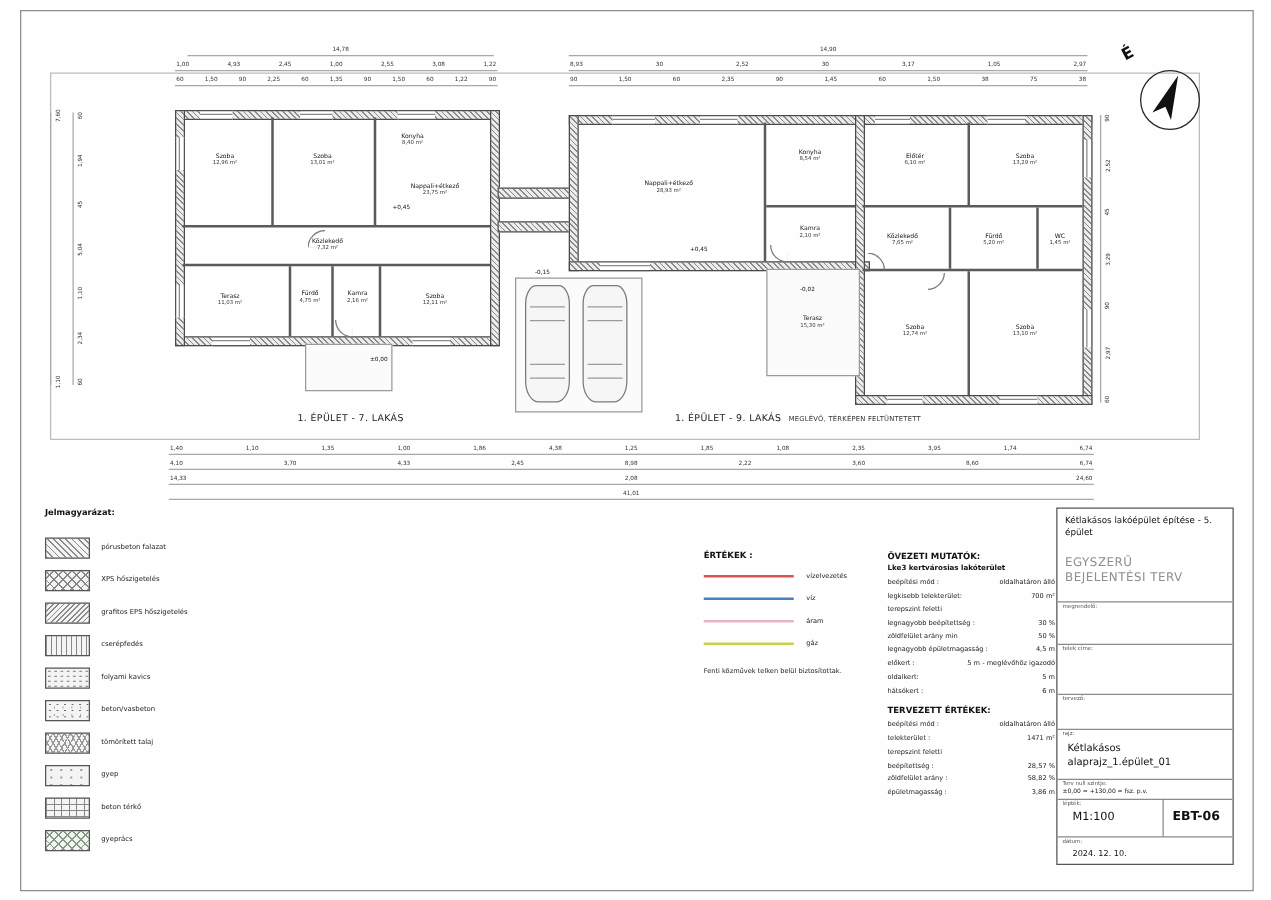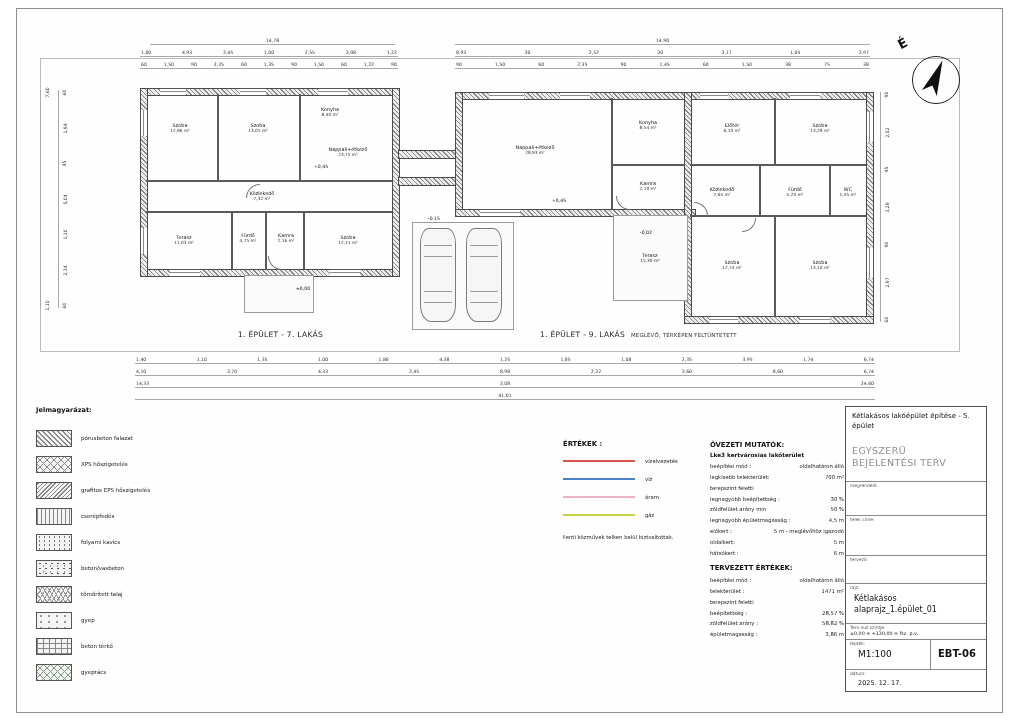--- a/index.html
+++ b/index.html
@@ -451,14 +451,14 @@
   </div>
 
   <span class="tb-lab" style="left:4px;top:218px;">Terv null szintje:</span>
   <span class="tb-val" style="left:4px;top:224px;font-size:4.8px;">±0,00 = +130,00 = fsz. p.v.</span>
 
   <span class="tb-lab" style="left:4px;top:234px;">lépték:</span>
   <span class="tb-val" style="left:12px;top:242px;font-size:9px;">M1:100</span>
   <span class="tb-val" style="left:92px;top:241px;font-size:10px;font-weight:bold;">EBT-06</span>
 
   <span class="tb-lab" style="left:4px;top:264px;">dátum:</span>
-  <span class="tb-val" style="left:12px;top:272px;font-size:6.5px;">2025. 12. 17.</span>
+  <span class="tb-val" style="left:12px;top:272px;font-size:6.5px;">2024. 12. 10.</span>
 </div>
 
 </body></html>

